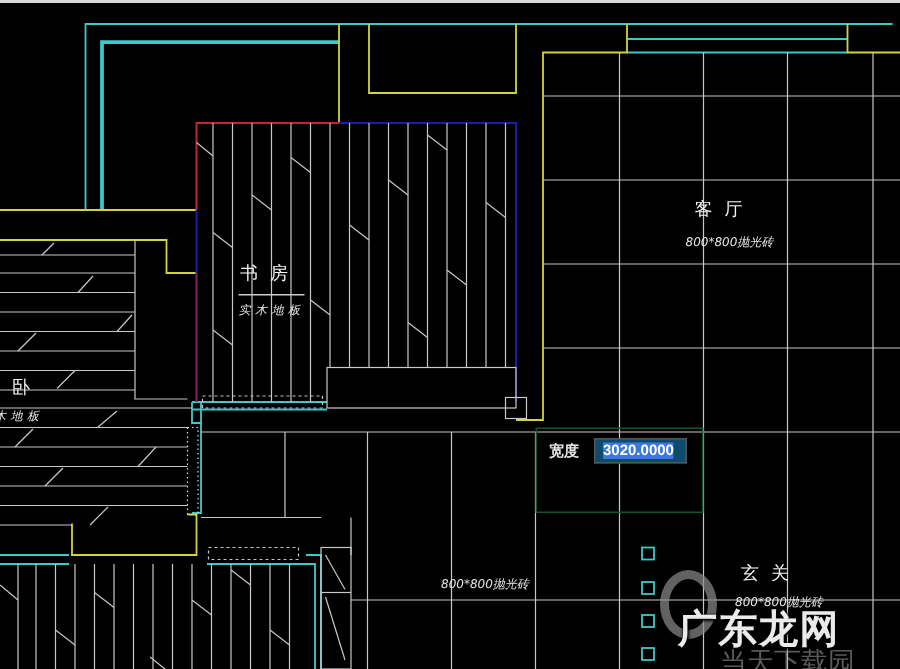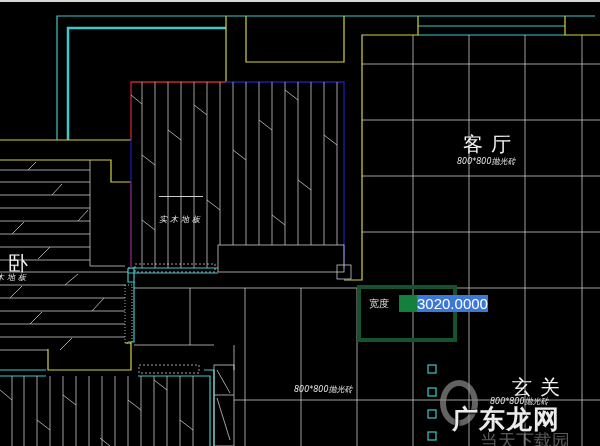--- a/index.html
+++ b/index.html
@@ -1,25 +1,25 @@
 <!DOCTYPE html>
 <html><head>
 <meta charset="utf-8">
 <style>
   html, body { margin:0; padding:0; background:#000; }
   body { width:600px; height:446px; overflow:hidden; position:relative; font-family:"DejaVu Sans", sans-serif; }
   .canvas { position:absolute; left:0; top:0; width:600px; height:446px; background:#000; }
   .topbar { position:absolute; left:0; top:0; width:600px; height:2px; background:#d8d8d8; }
   svg.plan { position:absolute; left:0; top:0; }
-  .room-label { position:absolute; color:#f2f2f2; font-size:20px; letter-spacing:8px; white-space:nowrap; }
+  .room-label { position:absolute; color:#f2f2f2; font-size:12px; letter-spacing:8px; white-space:nowrap; }
   .room-sub { position:absolute; color:#e6e6e6; font-size:8px; white-space:nowrap;font-style:italic; }
-  .dyn-box { position:absolute; left:357px; top:285px; width:100px; height:57px; border:4px solid #14532d; box-sizing:border-box; }
+  .dyn-box { position:absolute; left:357px; top:285px; width:112px; height:57px; border:1px solid #14532d; box-sizing:border-box;font-weight:bold; }
   .dyn-row { position:absolute; left:8px; display:flex; align-items:center; }
   .dyn-label { color:#e8e8e8; font-size:10px; width:30px; }
-  .dyn-input { width:50px; height:15px; background:#15803d; border:1px solid #555; color:#eee; font-size:15px; line-height:15px; padding:0 17px; font-family:"Liberation Sans", sans-serif; }
+  .dyn-input { width:50px; height:15px; background:#0c4a6e; border:1px solid #555; color:#eee; font-size:10px; line-height:15px; padding:0 5px; font-family:"Liberation Sans", sans-serif; }
   .dyn-input.selected span { background:#3c78d8; color:#fff; }
   .watermark { position:absolute; left:438px; top:370px; color:rgba(255,255,255,0.92); font-size:26px; font-weight:bold; letter-spacing:1px; text-shadow:0 0 2px #000, 1px 1px 2px #000; }
   .watermark-bg { position:absolute; left:478px; top:390px; color:rgba(150,150,150,0.6); font-size:18px;margin-top:43px; }
   .wm-logo { position:absolute; left:440px; top:380px; width:38px; height:46px; border:6px solid rgba(140,140,140,0.7); border-radius:50%; box-sizing:border-box; }
 </style>
 </head>
 <body>
 
 <div class="canvas">
   <div class="topbar"></div>
@@ -174,31 +174,32 @@
       <line x1="234" y1="400" x2="600" y2="400"></line>
       <line x1="134" y1="345" x2="214" y2="345"></line>
       <line x1="245" y1="288" x2="245" y2="446"></line>
       <line x1="301" y1="288" x2="301" y2="446"></line>
       <line x1="357" y1="288" x2="357" y2="446"></line>
       <line x1="190" y1="288" x2="190" y2="345"></line>
       <line x1="234" y1="345" x2="234" y2="370"></line>
     </g>
   </svg>
 
-  <div class="room-sub" style="left:159px; top:196px; border-top:1px solid #ccc; padding-top:17px; letter-spacing:3px;">实木地板</div>
+  <div class="room-label" style="left:160px; top:174px;">书房</div>
+  <div class="room-sub" style="left:159px; top:196px; border-top:1px solid #ccc; padding-top:4px; letter-spacing:3px;">实木地板</div>
 
   <div class="room-label" style="left:463px; top:131px;">客厅</div>
   <div class="room-sub" style="left:457px; top:156px;">800*800抛光砖</div>
 
   <div class="room-label" style="left:8px; top:250px;">卧</div>
   <div class="room-sub" style="left:-4px; top:272px; letter-spacing:3px;">木地板</div>
 
   <div class="room-sub" style="left:294px; top:384px;">800*800抛光砖</div>
 
-  <div class="room-label" style="left:512px; top:374px;">玄关</div>
+  <div class="room-label" style="left:494px; top:374px;">玄关</div>
   <div class="room-sub" style="left:490px; top:396px;">800*800抛光砖</div>
 
   <div class="dyn-box">
     <div class="dyn-row" style="top:6px;">
       <span class="dyn-label">宽度</span>
       <span class="dyn-input selected"><span>3020.0000</span></span>
     </div>
   </div>
 
   <div class="wm-logo"></div>

